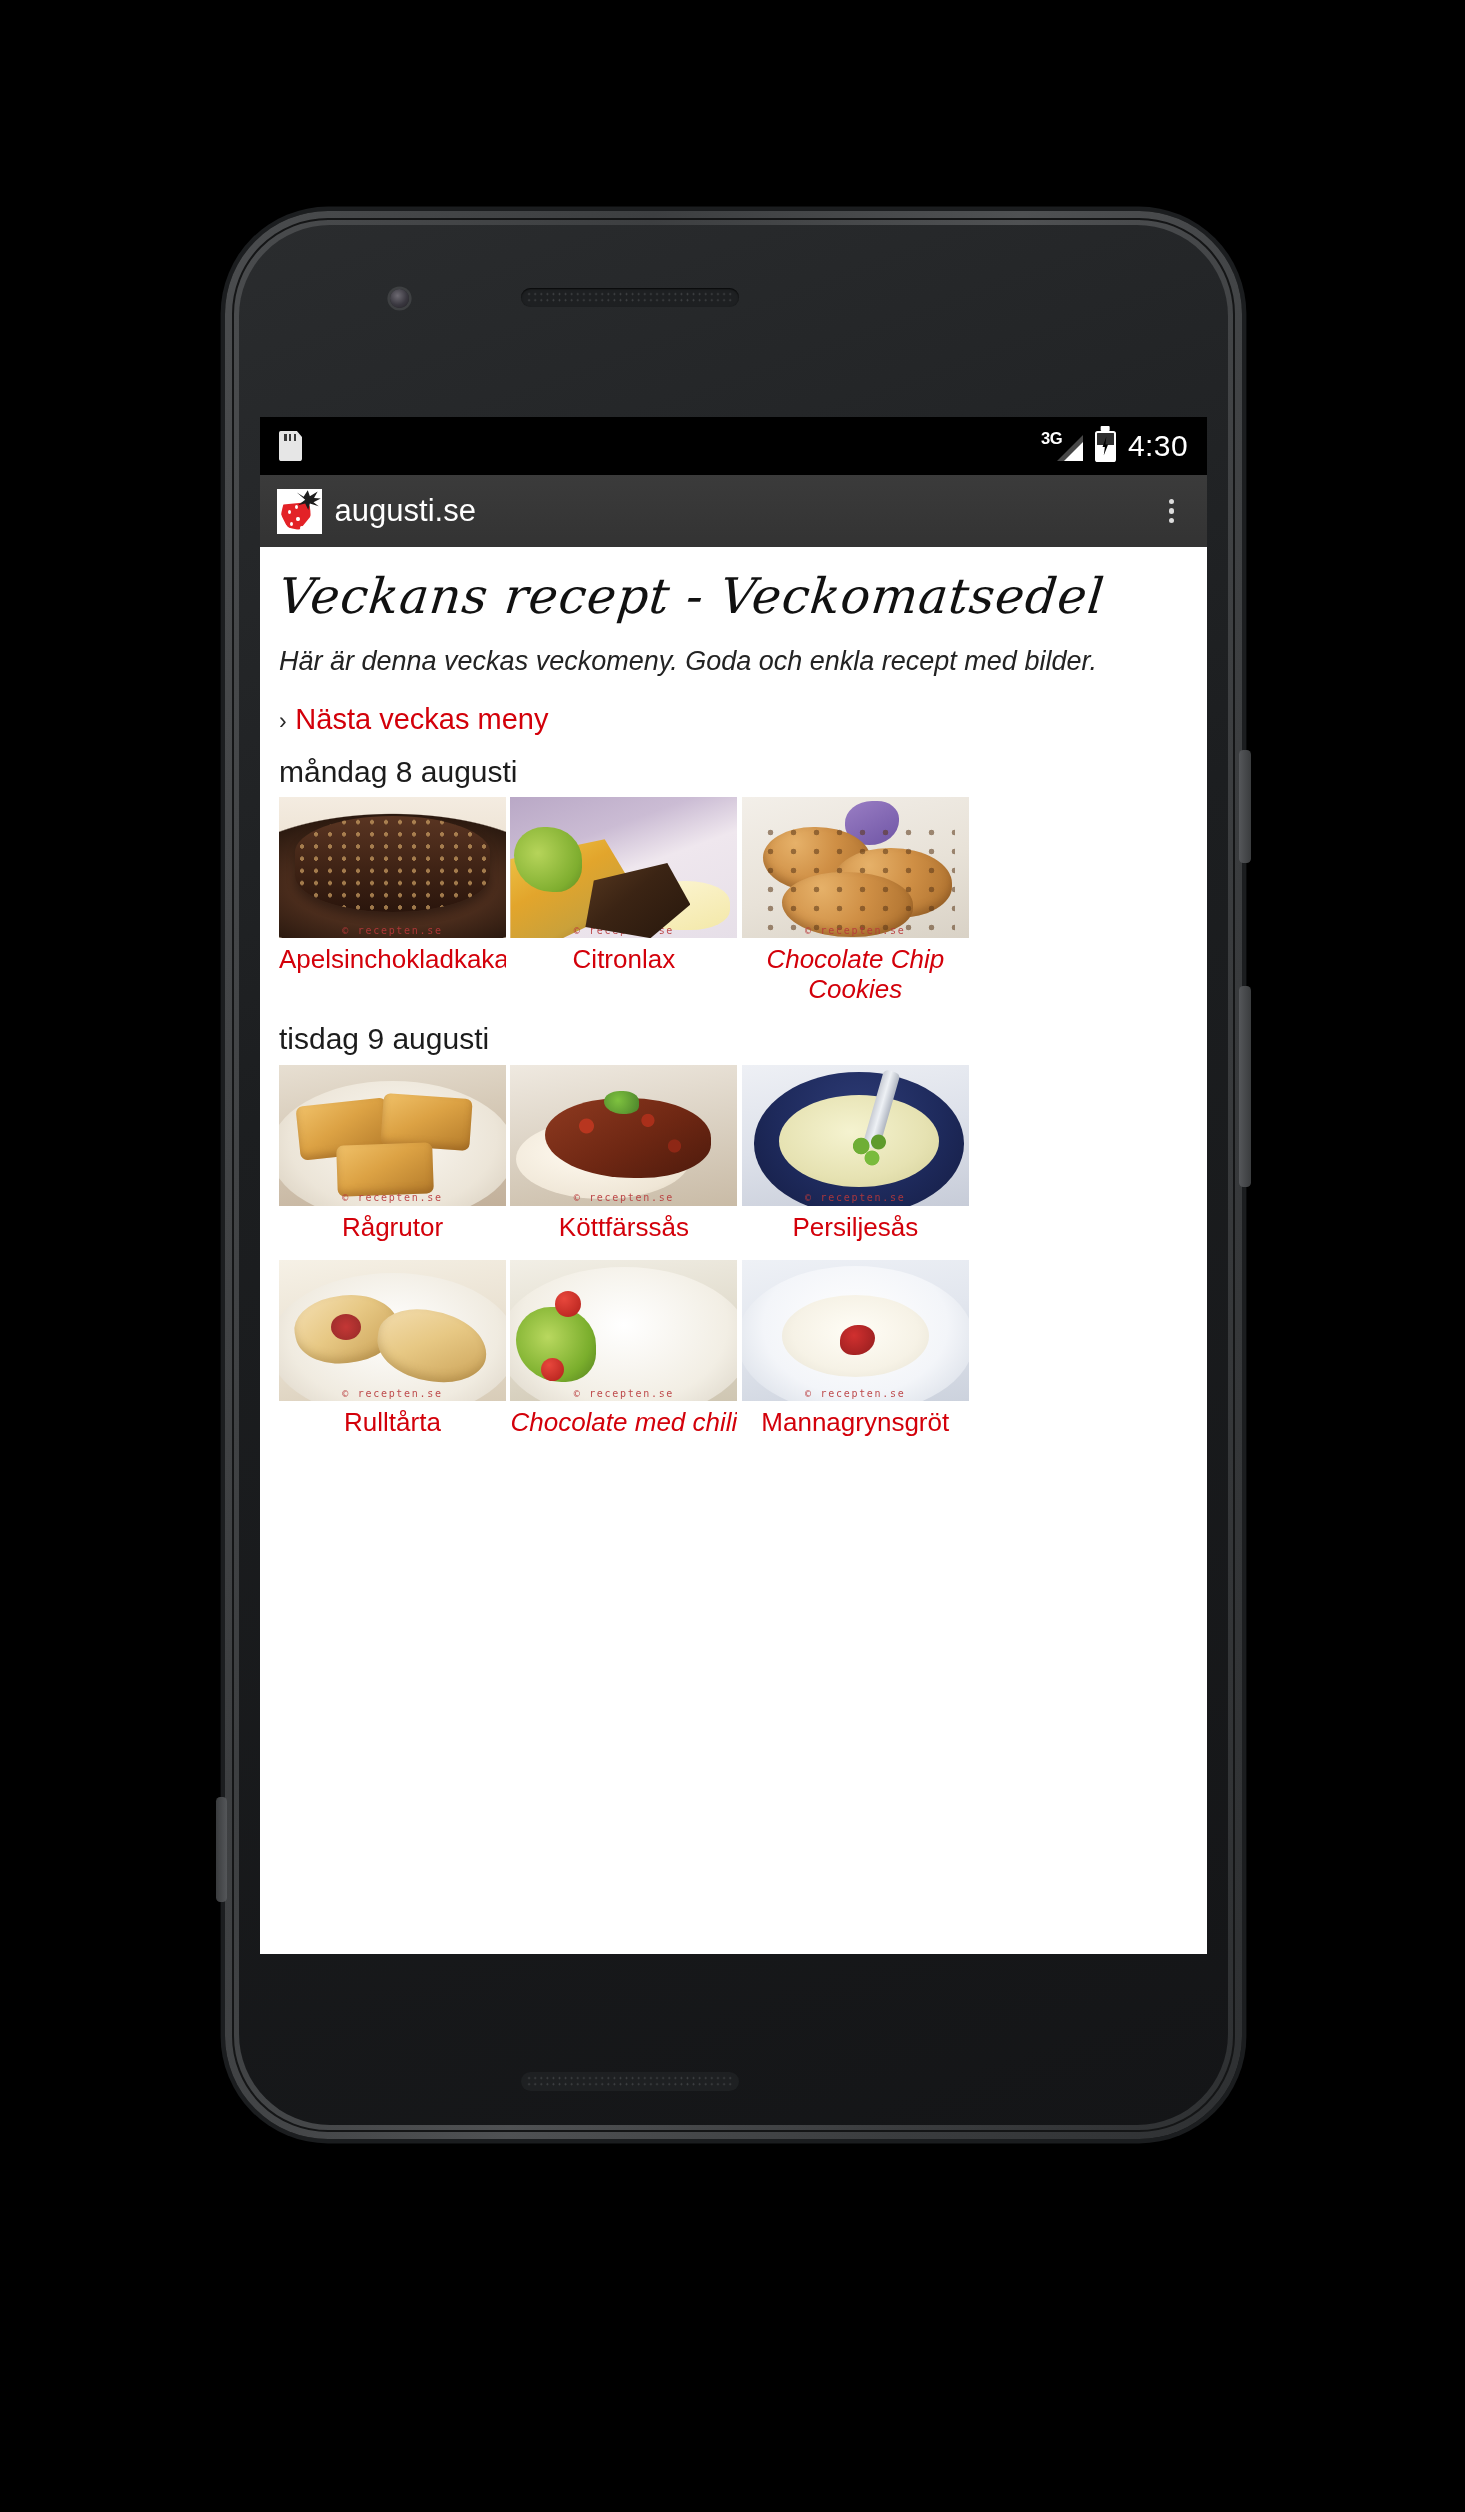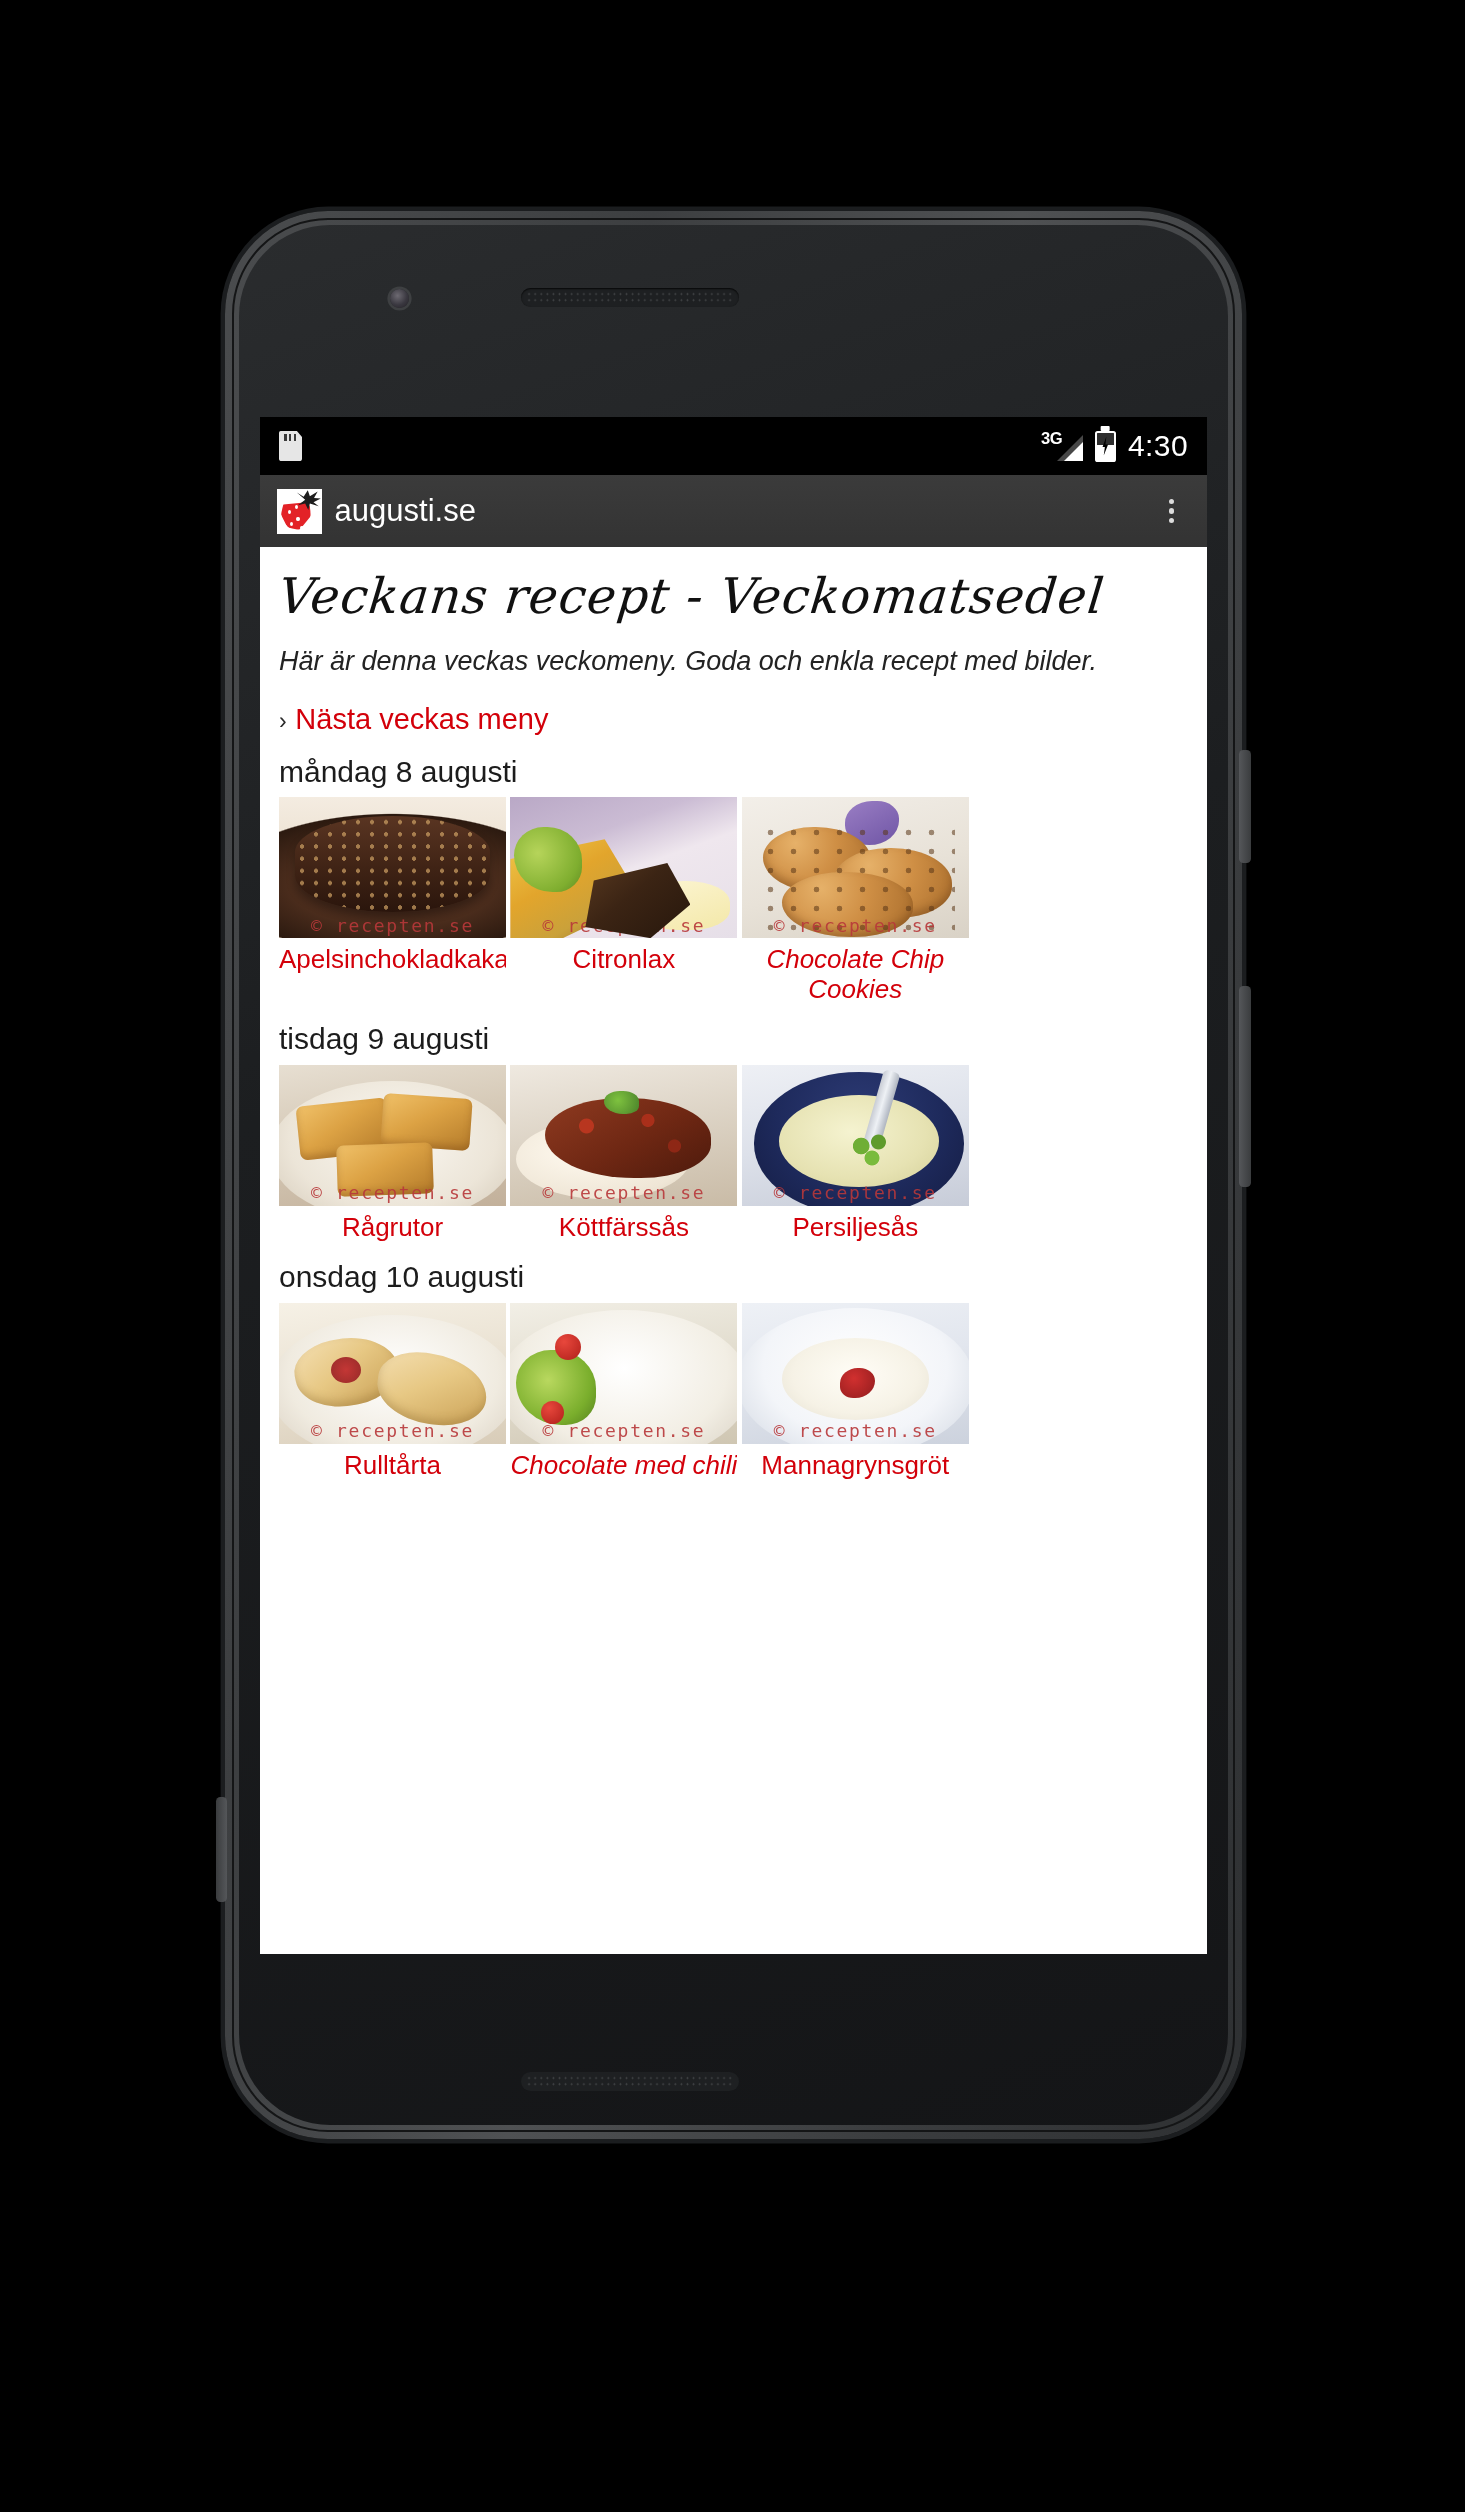--- a/index.html
+++ b/index.html
@@ -367,21 +367,21 @@
     height: 141px;
     position: relative;
     overflow: hidden;
     background: #eee;
   }
   .thumb .wm {
     position: absolute;
     left: 0; right: 0; bottom: 2.6px;
     text-align: center;
     font-family: "DejaVu Sans Mono", monospace;
-    font-size: 18px;
+    font-size: 10px;
     letter-spacing: 1.7px;
     color: #b8383a;
     opacity: 0.9;
   }
   .recipe-name {
     text-align: center;
     color: #d3000a;
     font-size: 26px;
     line-height: 1.15;
     margin-top: 7px;
@@ -747,21 +747,20 @@
               <span class="pars"></span>
               <span class="wm">© recepten.se</span>
             </div>
             <div class="recipe-name">Persiljesås</div>
           </div>
 
         </div>
       </div>
 
       <div class="day-block tight">
-        <div class="day-heading">onsdag 10 augusti</div>
         <div class="recipe-row">
 
           <div class="recipe-cell">
             <div class="thumb t-rull">
               <span class="plate"></span>
               <span class="r1"></span>
                 <span class="r2"></span>
                 <span class="jam"></span>
               <span class="wm">© recepten.se</span>
             </div>

